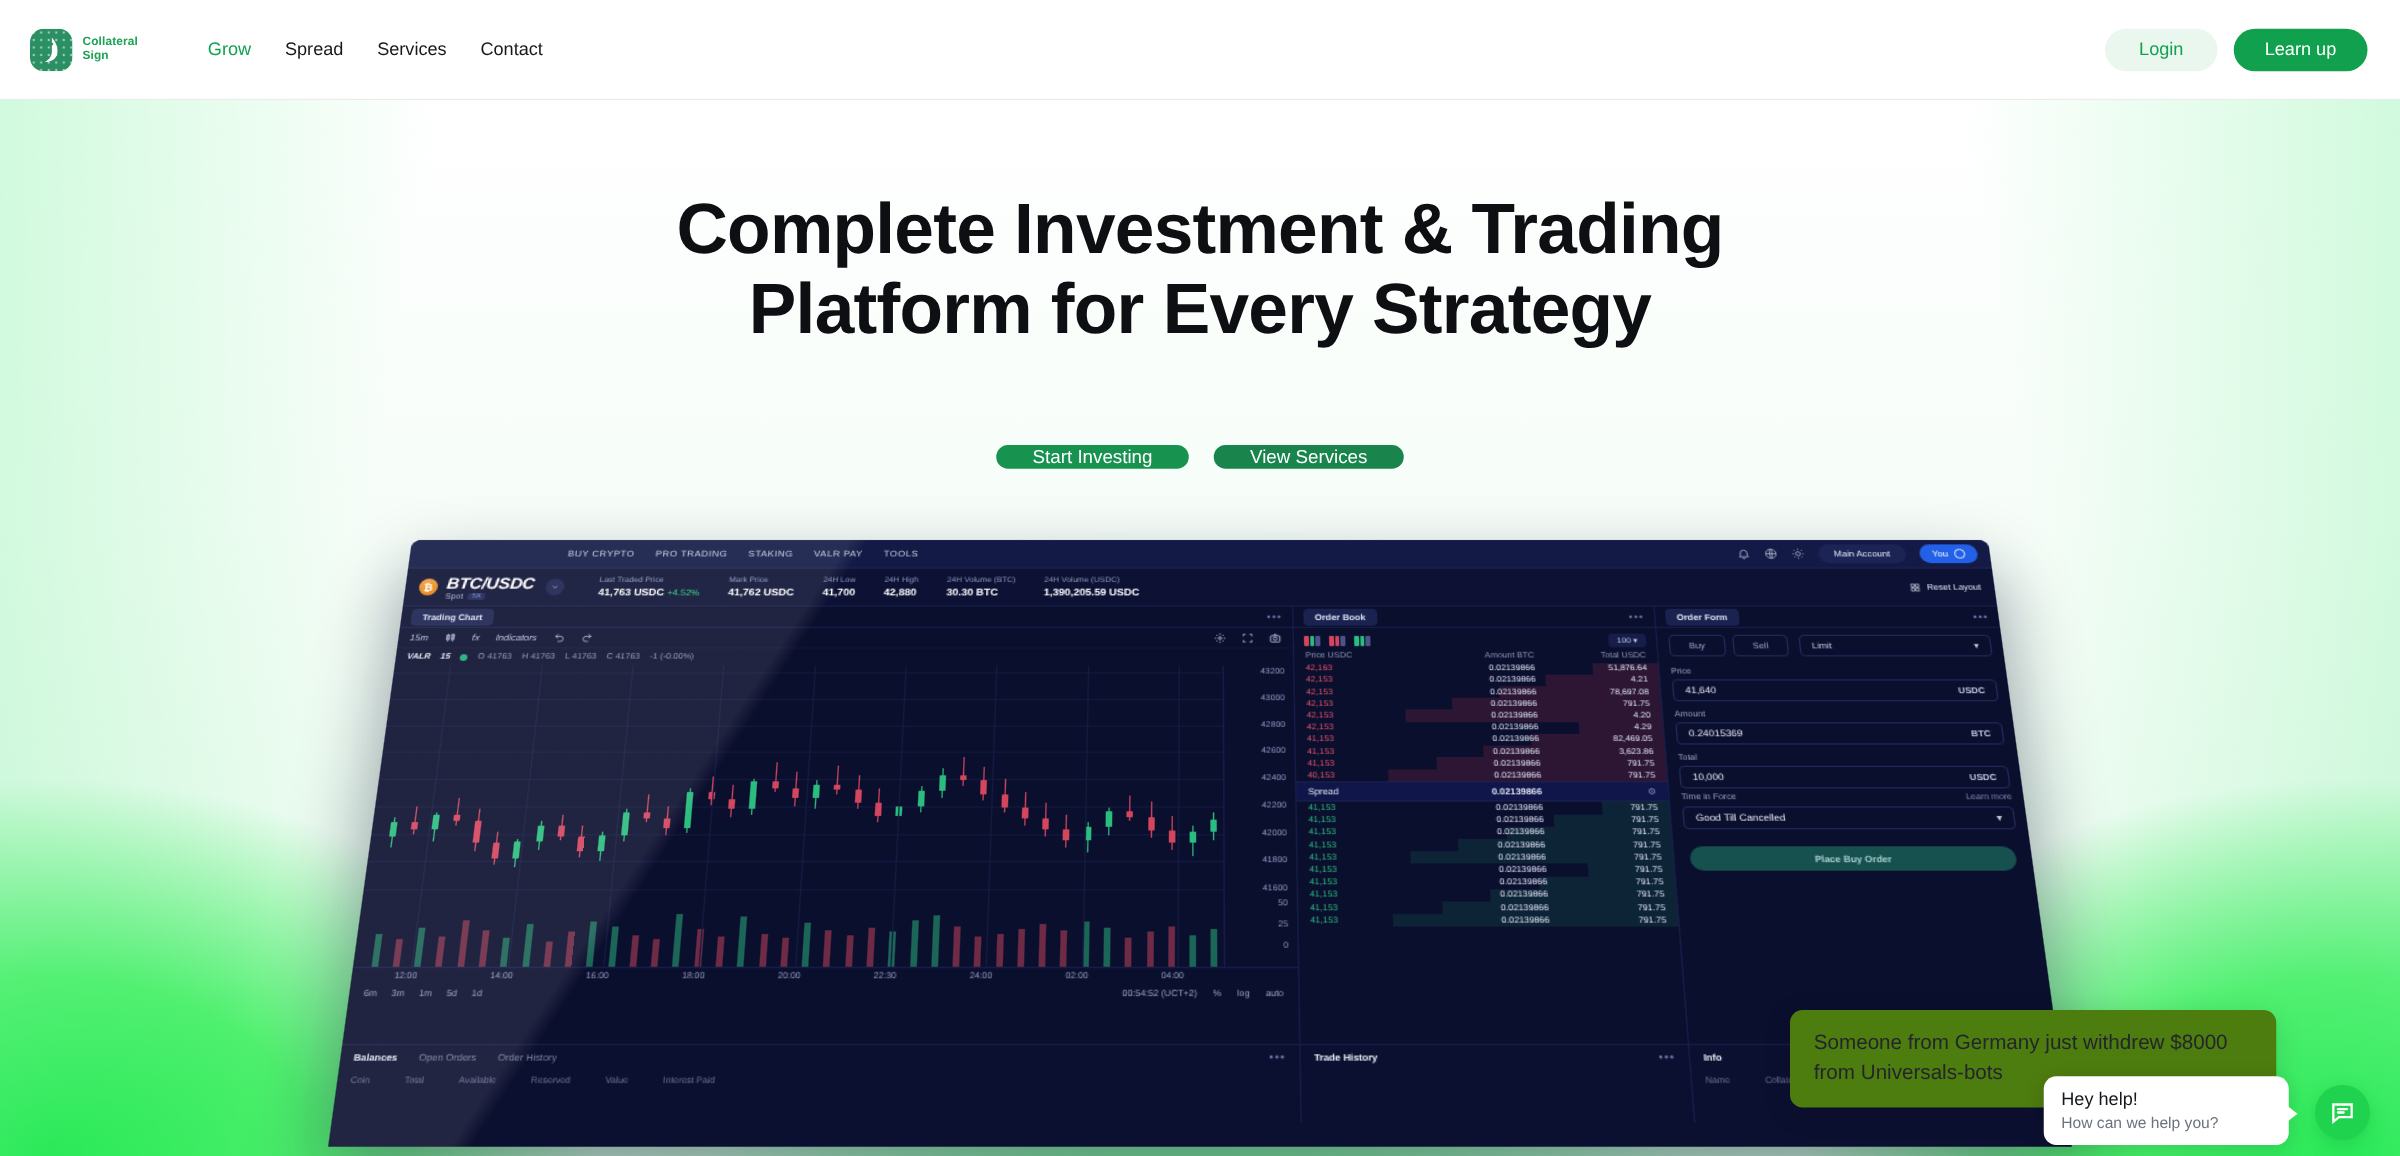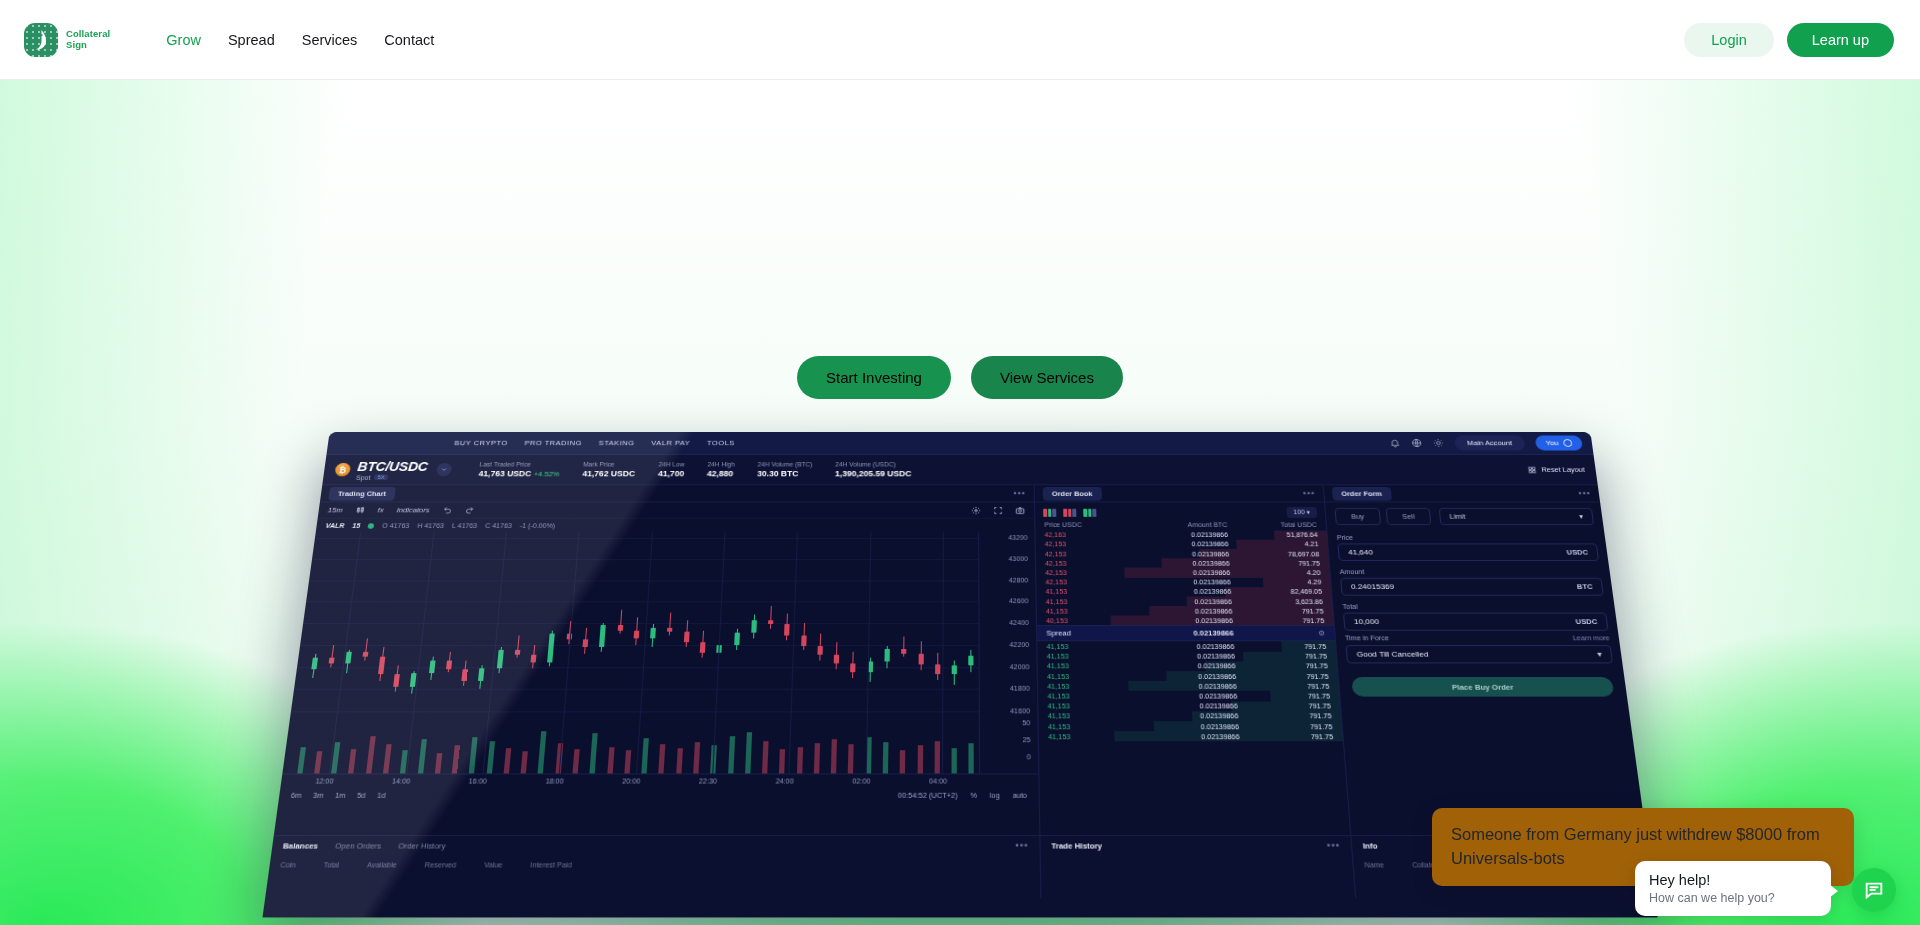--- a/index.html
+++ b/index.html
@@ -79,23 +79,23 @@
   }
   .hero-sub {
     position: absolute; top: 212px; left: 0; width: 1920px;
     text-align: center; color: #1b1d22; font-size: 25px; font-weight: 400;
   }
   .hero-ctas {
     position: absolute; top: 276px; left: 0; width: 1920px;
     display: flex; justify-content: center; gap: 20px;
   }
   .cta {
-    border: none; border-radius: 24px; color: #000000;
+    border: none; border-radius: 24px; color: #ffffff;
     font-size: 15px; cursor: pointer; font-family: inherit;
-    padding: 13px 29px; background: #17934f;
+    padding: 1px 29px; background: #17934f;
   }
   .cta.secondary { background: #19854c; }
 
   
   .dash-stage {
     position: absolute; top: 352px; left: 50%;
     width: 1280px; height: 500px; margin-left: -640px;
     perspective: 1750px;
   }
   .dash-glow {
@@ -258,21 +258,21 @@
   .foot-tabs { display: flex; align-items: center; gap: 16px; height: 18px; padding: 0 10px; font-size: 7.4px; }
   .foot-tabs .active { color: #e9ecf8; font-weight: 600; }
   .foot-tabs .idle { color: #79melt; }
   .foot-tabs .idle { color: #79819f; }
   .foot-tabs .dots { margin-left: auto; }
   .foot-cols { display: flex; gap: 26px; padding: 6px 10px; font-size: 6.8px; color: #6b7397; }
 
   
   .toast {
     position: absolute; left: 1432px; top: 808px;
-    width: 422px; background: #a16207; border-radius: 10px;
+    width: 389px; background: #4d7c0f; border-radius: 10px;
     box-shadow: 0 5px 22px rgba(0,0,0,.13);
     padding: 15px 19px; font-size: 16.5px; color: #23262c; line-height: 1.45;
     z-index: 60;
   }
   .chat-bubble {
     position: absolute; left: 1635px; top: 861px;
     width: 196px; background: #fff; border-radius: 10px;
     box-shadow: 0 4px 18px rgba(0,0,0,.14);
     padding: 11px 14px; z-index: 61;
   }
@@ -316,20 +316,24 @@
   <div class="header-actions">
     <button class="btn-login">Login</button>
     <button class="btn-signup">Learn up</button>
   </div>
 </header>
 
 <section class="hero">
   <div class="hero-tint-left"></div>
   <div class="hero-tint-right"></div>
 
+  <h1 class="hero-title">
+    <div>Complete Investment &amp; Trading</div>
+    <div>Platform for Every Strategy</div>
+  </h1>
 
   <div class="hero-ctas">
     <button class="cta">Start Investing</button>
     <button class="cta secondary">View Services</button>
   </div>
 
   <div class="dash-stage">
     <div class="dash-glow"></div>
     <div class="dash">
 

